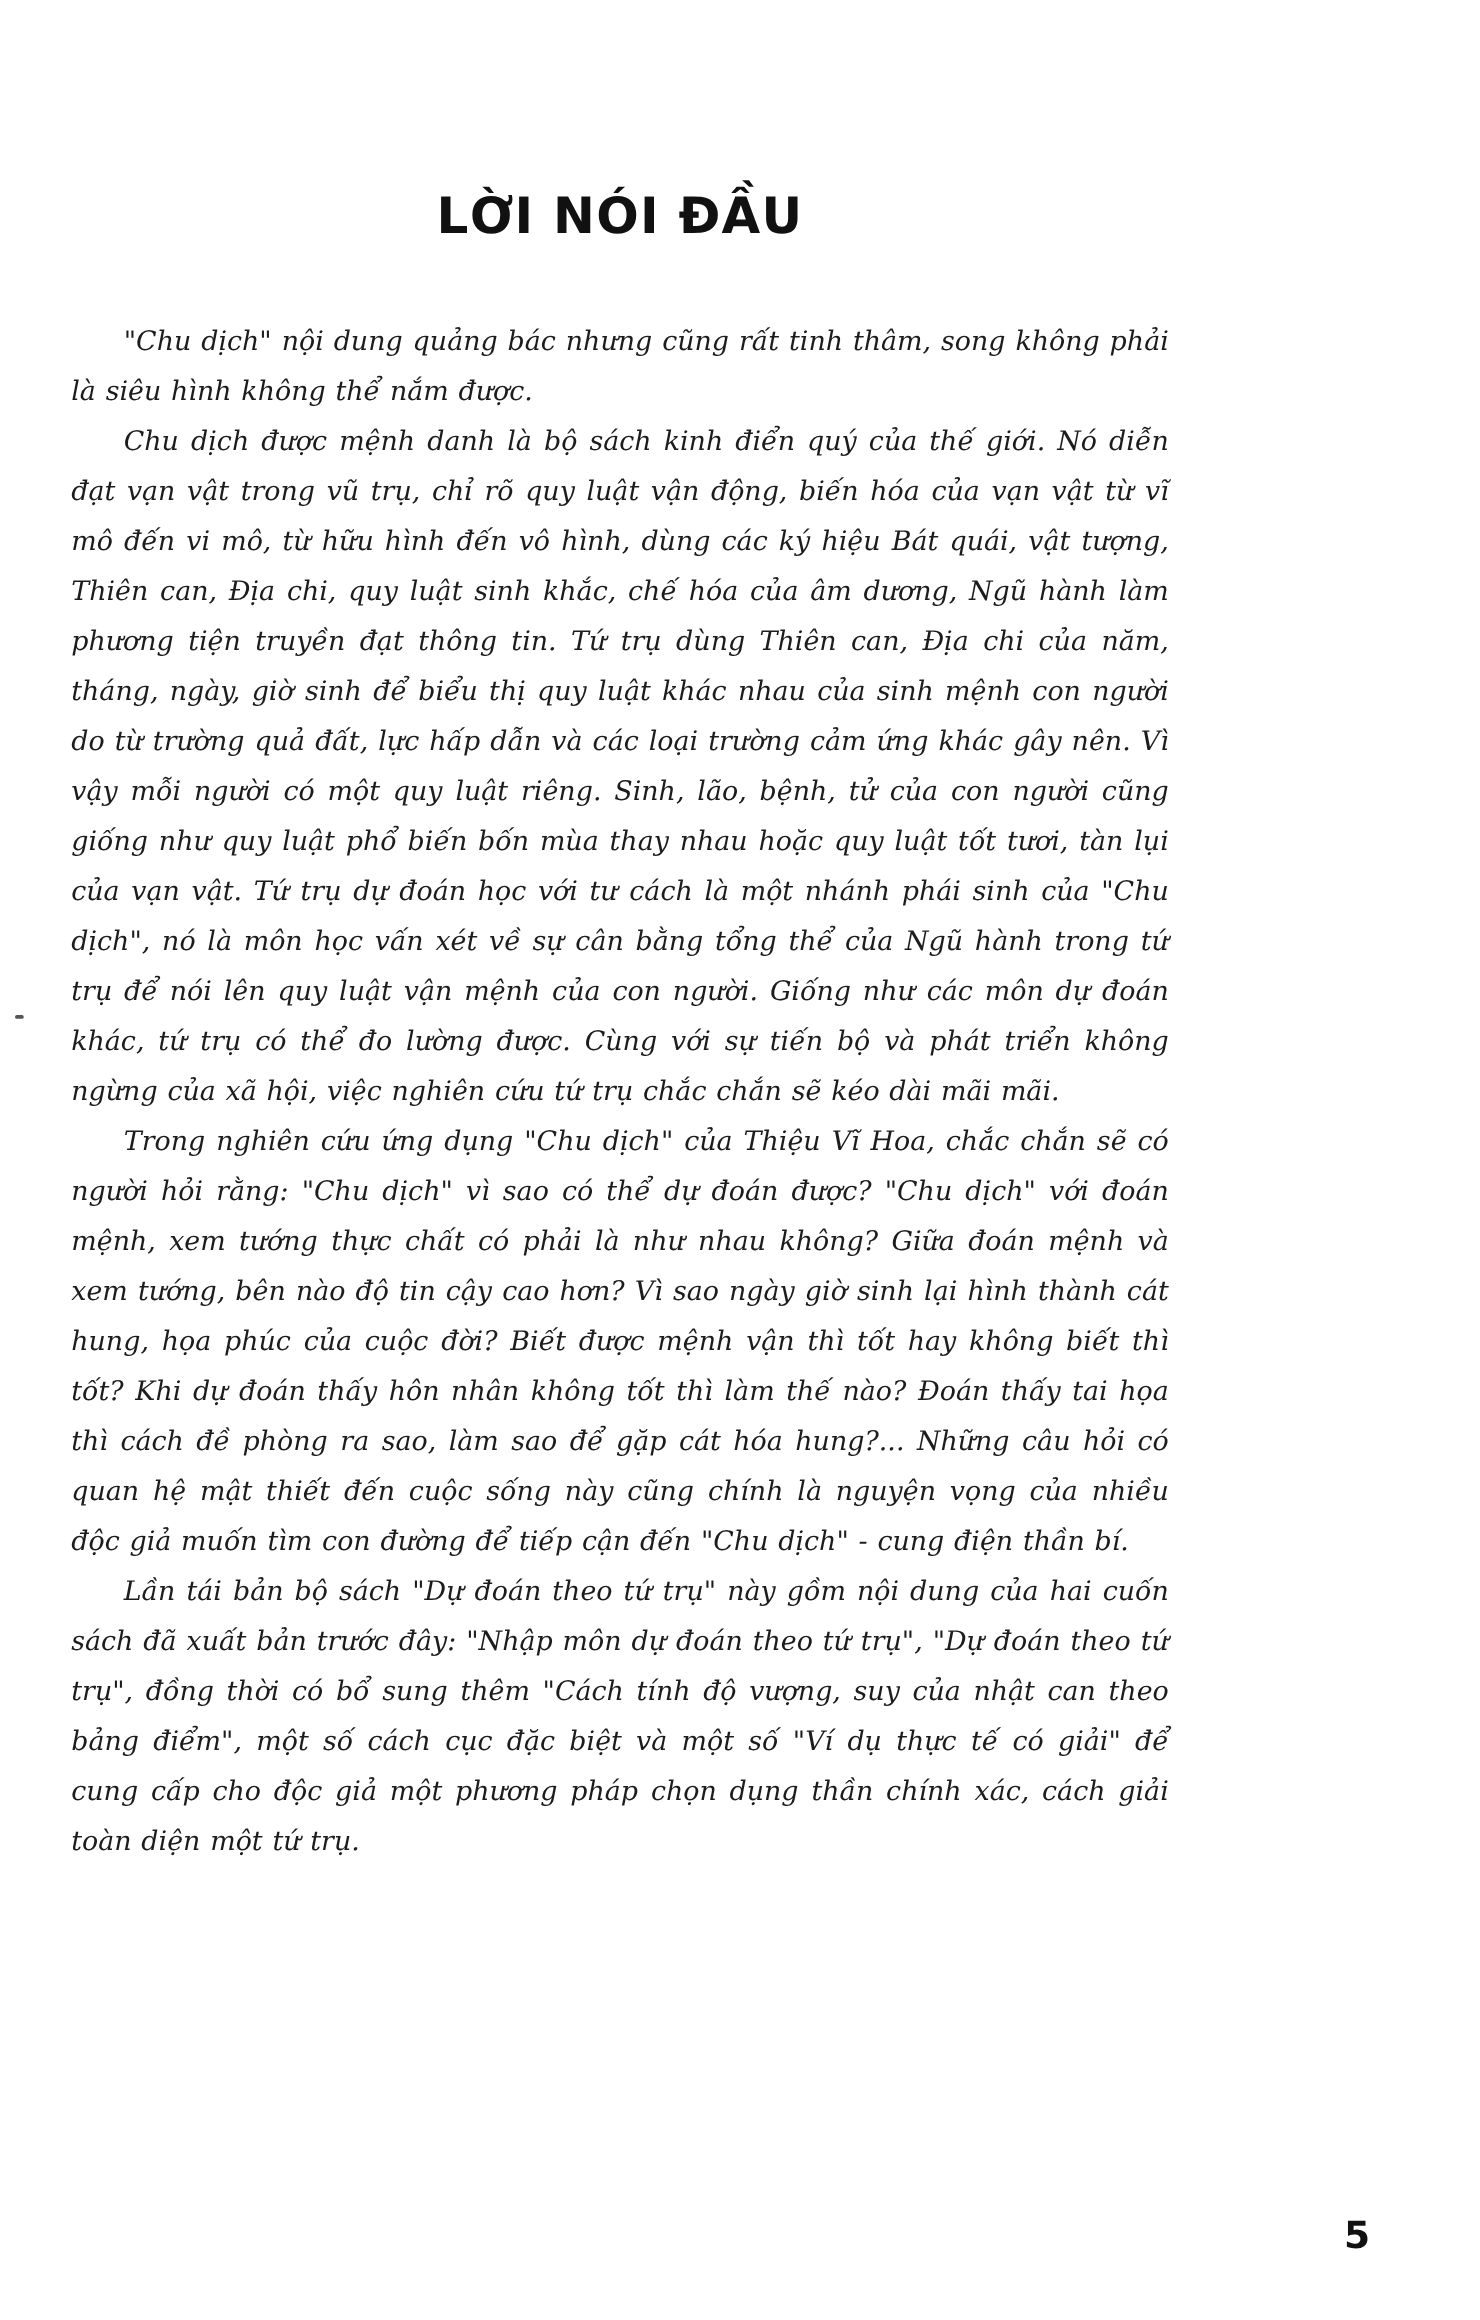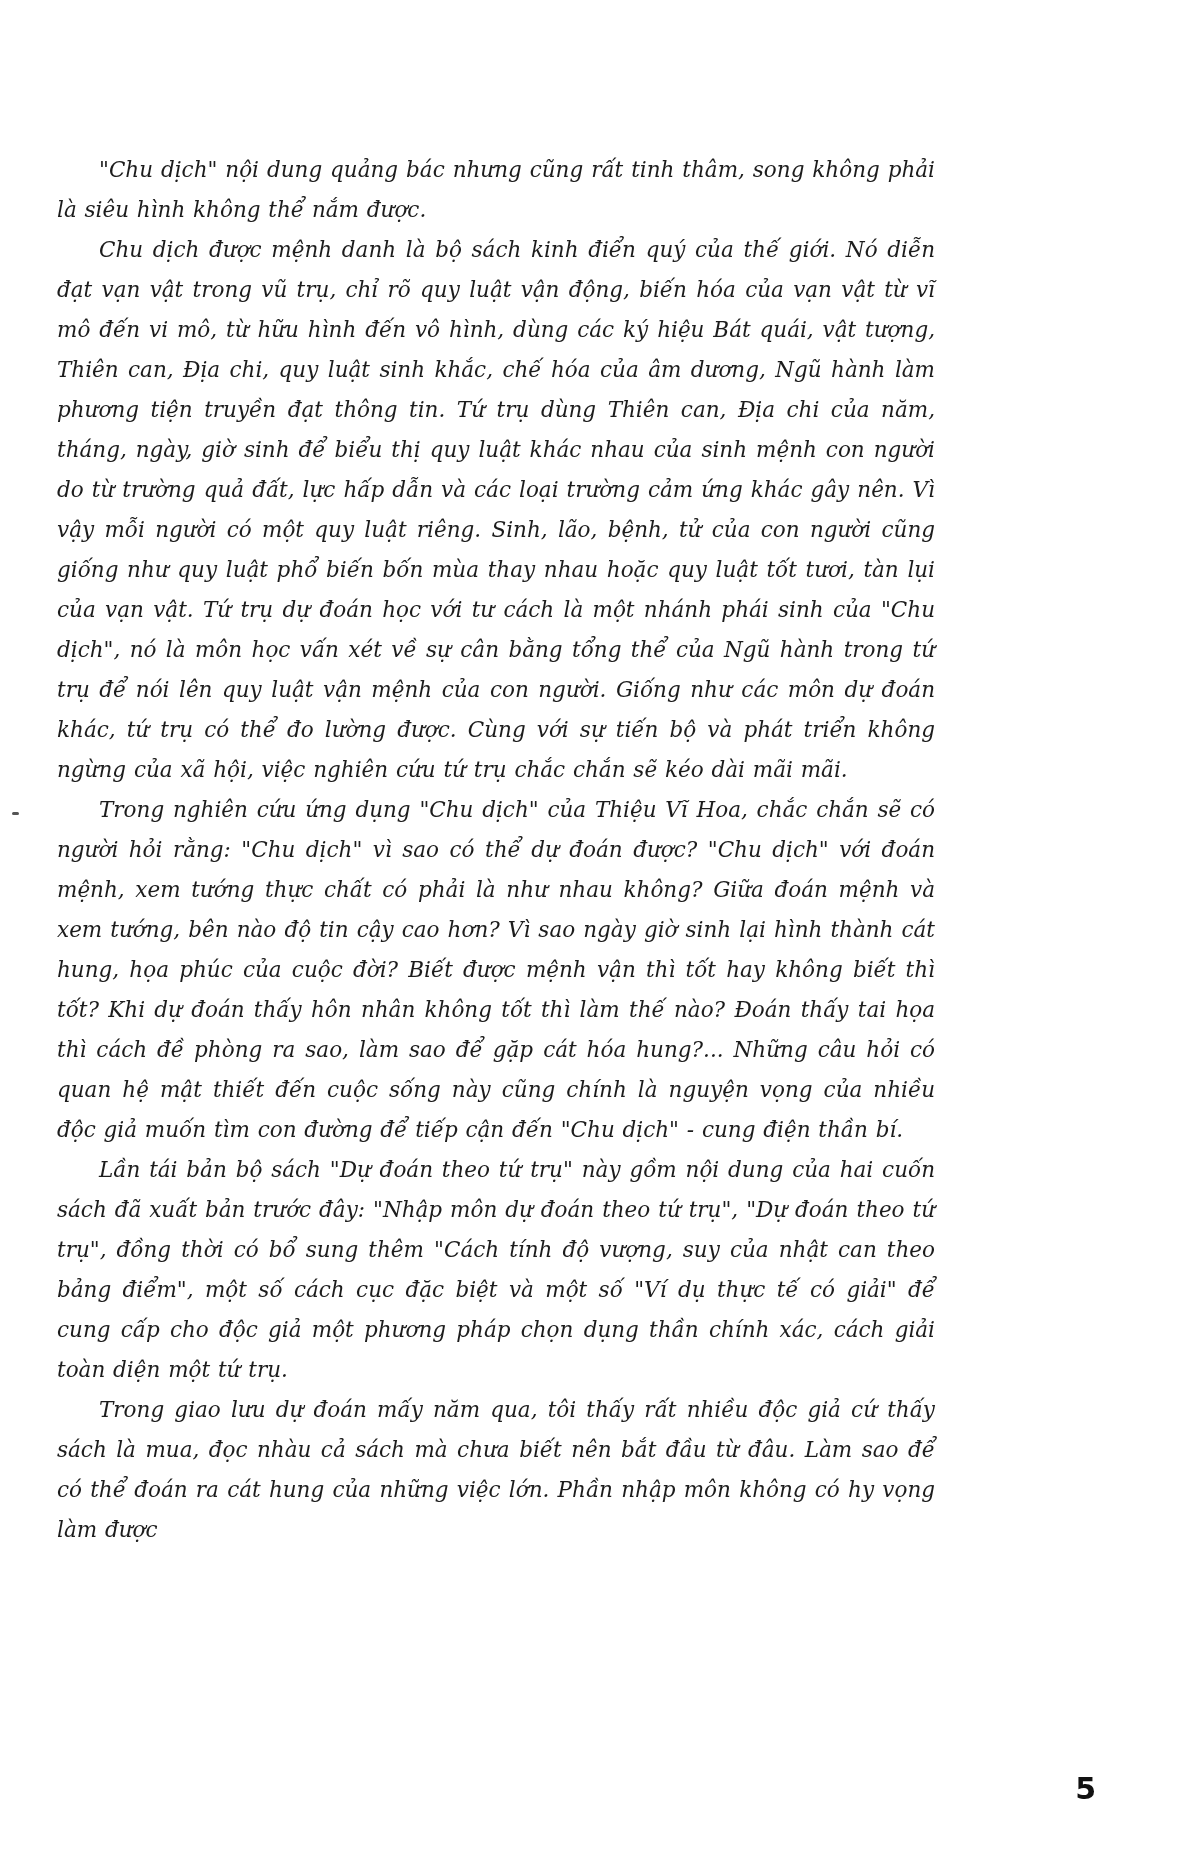--- a/index.html
+++ b/index.html
@@ -60,20 +60,20 @@
     background: #555555;
     border-radius: 2px;
   }
 </style>
 </head>
 <body>
 
 <div class="page">
   <span class="scan-artifact"></span>
   <div class="content">
+    <h1 class="title">LỜI NÓI ĐẦU</h1>
     <p class="para">"Chu dịch" nội dung quảng bác nhưng cũng rất tinh thâm, song không phải là siêu hình không thể nắm được.</p>
     <p class="para">Chu dịch được mệnh danh là bộ sách kinh điển quý của thế giới. Nó diễn đạt vạn vật trong vũ trụ, chỉ rõ quy luật vận động, biến hóa của vạn vật từ vĩ mô đến vi mô, từ hữu hình đến vô hình, dùng các ký hiệu Bát quái, vật tượng, Thiên can, Địa chi, quy luật sinh khắc, chế hóa của âm dương, Ngũ hành làm phương tiện truyền đạt thông tin. Tứ trụ dùng Thiên can, Địa chi của năm, tháng, ngày, giờ sinh để biểu thị quy luật khác nhau của sinh mệnh con người do từ trường quả đất, lực hấp dẫn và các loại trường cảm ứng khác gây nên. Vì vậy mỗi người có một quy luật riêng. Sinh, lão, bệnh, tử của con người cũng giống như quy luật phổ biến bốn mùa thay nhau hoặc quy luật tốt tươi, tàn lụi của vạn vật. Tứ trụ dự đoán học với tư cách là một nhánh phái sinh của "Chu dịch", nó là môn học vấn xét về sự cân bằng tổng thể của Ngũ hành trong tứ trụ để nói lên quy luật vận mệnh của con người. Giống như các môn dự đoán khác, tứ trụ có thể đo lường được. Cùng với sự tiến bộ và phát triển không ngừng của xã hội, việc nghiên cứu tứ trụ chắc chắn sẽ kéo dài mãi mãi.</p>
     <p class="para">Trong nghiên cứu ứng dụng "Chu dịch" của Thiệu Vĩ Hoa, chắc chắn sẽ có người hỏi rằng: "Chu dịch" vì sao có thể dự đoán được? "Chu dịch" với đoán mệnh, xem tướng thực chất có phải là như nhau không? Giữa đoán mệnh và xem tướng, bên nào độ tin cậy cao hơn? Vì sao ngày giờ sinh lại hình thành cát hung, họa phúc của cuộc đời? Biết được mệnh vận thì tốt hay không biết thì tốt? Khi dự đoán thấy hôn nhân không tốt thì làm thế nào? Đoán thấy tai họa thì cách đề phòng ra sao, làm sao để gặp cát hóa hung?... Những câu hỏi có quan hệ mật thiết đến cuộc sống này cũng chính là nguyện vọng của nhiều độc giả muốn tìm con đường để tiếp cận đến "Chu dịch" - cung điện thần bí.</p>
     <p class="para">Lần tái bản bộ sách "Dự đoán theo tứ trụ" này gồm nội dung của hai cuốn sách đã xuất bản trước đây: "Nhập môn dự đoán theo tứ trụ", "Dự đoán theo tứ trụ", đồng thời có bổ sung thêm "Cách tính độ vượng, suy của nhật can theo bảng điểm", một số cách cục đặc biệt và một số "Ví dụ thực tế có giải" để cung cấp cho độc giả một phương pháp chọn dụng thần chính xác, cách giải toàn diện một tứ trụ.</p>
-    <p class="para">Trong giao lưu dự đoán mấy năm qua, tôi thấy rất nhiều độc giả cứ thấy sách là mua, đọc nhàu cả sách mà chưa biết nên bắt đầu từ đâu. Làm sao để có thể đoán ra cát hung của những việc lớn. Phần nhập môn không có hy vọng làm được</p>
   </div>
   <div class="page-number">5</div>
 </div>
 
 </body></html>

